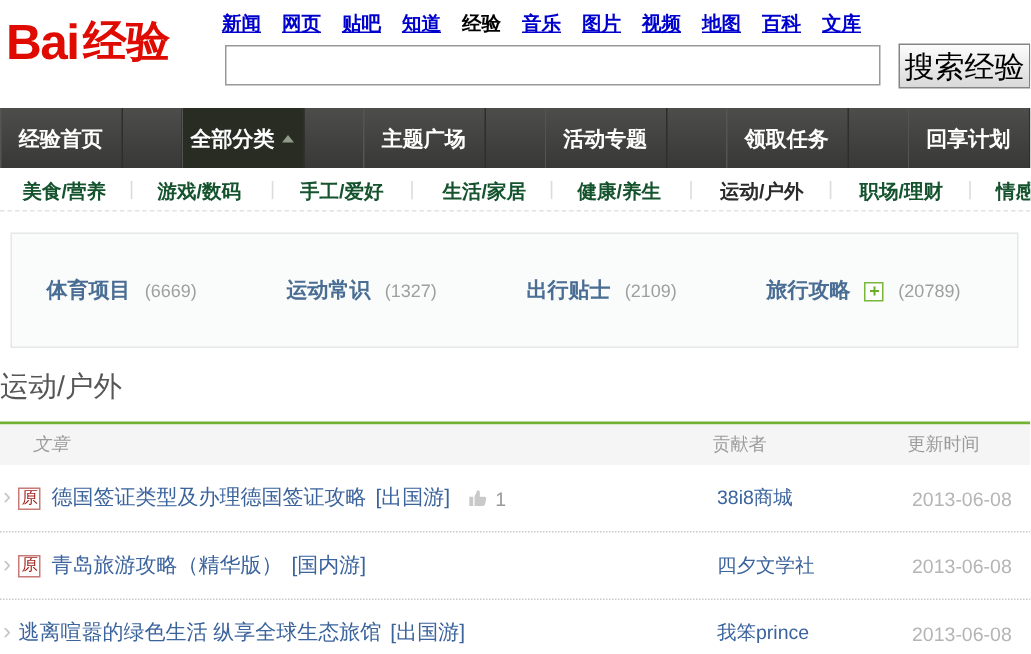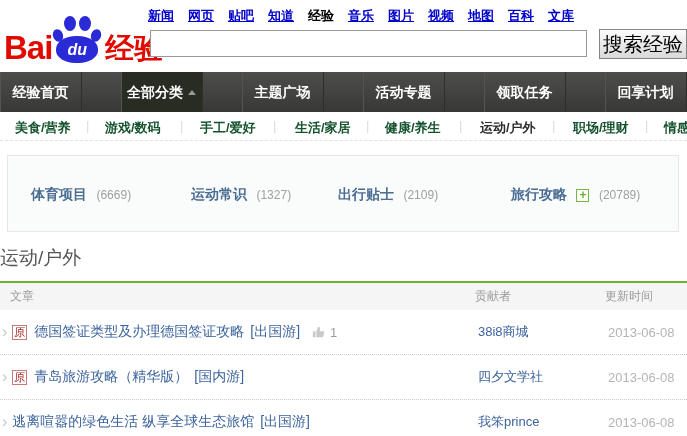--- a/index.html
+++ b/index.html
@@ -79,21 +79,21 @@
   .add-icon {
     display:inline-block; width:13px; height:13px; line-height:11px; text-align:center;
     border:1px solid #77b73c; color:#6cae2c; background:#fff; font-size:12px; font-weight:bold;
     margin-left:5px; vertical-align:0px;
   }
 
   
   .section-title { position:absolute; left:0; top:245px; font-size:19px; color:#565656; }
   .article-table { position:absolute; left:0; top:281px; width:687px; border-top:2px solid #72b232; }
   .t-head { display:flex; height:27px; line-height:27px; background:#f5f5f5; color:#9b9b9b; font-size:12px; }
-  .th-article { flex:1; padding-left:10px; }
+  .th-article { flex:1; padding-left:22px;font-style:italic; }
   .th-contrib { width:130px; }
   .th-date { width:82px; }
   .t-row {
     display:flex; height:45px; align-items:center;
     border-bottom:1px dotted #c9c9c9; font-size:14px;
   }
   .td-article { flex:1; display:flex; align-items:center; padding-left:2px; white-space:nowrap; overflow:hidden; }
   .row-chevron { color:#c6c6c6; font-size:16px; margin-right:5px; line-height:1; }
   .badge {
     flex:0 0 auto; width:15px; height:15px; line-height:13px; text-align:center;
@@ -107,29 +107,20 @@
   .td-contrib { width:130px; color:#3b639c; font-size:13px; padding-left:3px; }
   .td-date { width:82px; color:#b5b5b5; font-size:13px; padding-left:3px; }
 </style>
 </head>
 <body>
 
 <div class="screen">
 
   <div class="logo">
     <span class="logo-bai">Bai</span>
-    <span class="paw">
-      <i class="toe1"></i>
-        <i class="toe2"></i>
-        <i class="toe3"></i>
-        <i class="toe4"></i>
-      <span class="paw-pad">
-          <span>du</span>
-        </span>
-    </span>
     <span class="logo-name">经验</span>
   </div>
 
   <div class="top-links">
     <a>新闻</a><a>网页</a><a>贴吧</a><a>知道</a><a class="current">经验</a><a>音乐</a><a>图片</a><a>视频</a><a>地图</a><a>百科</a><a>文库</a>
   </div>
 
   <input class="search-input" type="text" value="" style="">
   <button class="search-btn">搜索经验</button>
 
@@ -162,21 +153,21 @@
 
   <div class="subpanel">
     <span class="sub-item" style="left:23px">
       <a class="sub-link">体育项目</a>
       <span class="sub-count">(6669)</span>
     </span>
     <span class="sub-item" style="left:183px">
       <a class="sub-link">运动常识</a>
       <span class="sub-count">(1327)</span>
     </span>
-    <span class="sub-item" style="left:330px">
+    <span class="sub-item" style="left:343px">
       <a class="sub-link">出行贴士</a>
       <span class="sub-count">(2109)</span>
     </span>
     <span class="sub-item" style="left:503px">
       <a class="sub-link">旅行攻略</a>
       <span class="add-icon">+</span>
       <span class="sub-count">(20789)</span>
     </span>
   </div>
 

